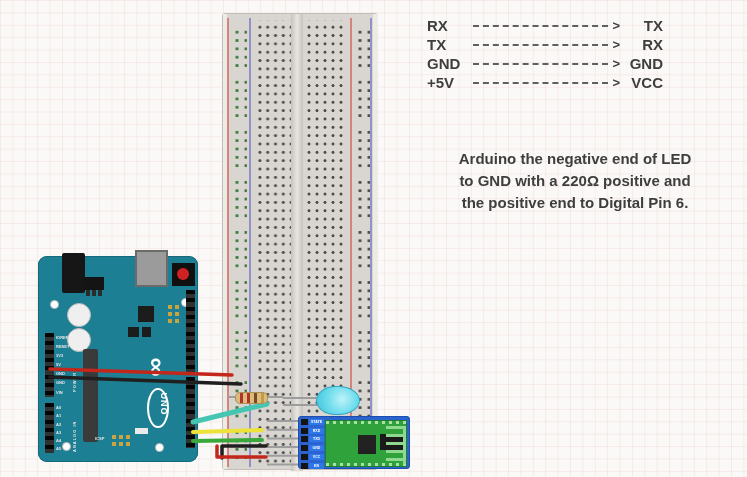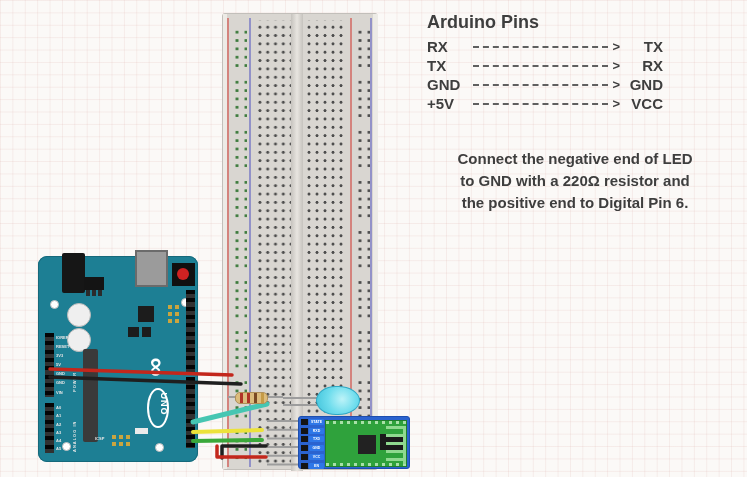--- a/index.html
+++ b/index.html
@@ -232,21 +232,20 @@
       <div class="hc-cast" style="top:0;"></div>
       <div class="hc-cast" style="bottom:0;"></div>
       <div class="hc-chip1"></div>
       <div class="hc-chip2"></div>
       <div class="hc-ant"></div>
     </div>
   </div>
 
   <div class="pin-table">
     <div class="pt-head">
-      <span>Arduino Pins</span>
     </div>
     <div class="conn-row">
       <span class="pin-l">RX</span>
       <span class="dash"></span>
       <span class="gt">&gt;</span>
       <span class="pin-r">TX</span>
     </div>
     <div class="conn-row">
       <span class="pin-l">TX</span>
       <span class="dash"></span>
@@ -261,18 +260,18 @@
     </div>
     <div class="conn-row">
       <span class="pin-l">+5V</span>
       <span class="dash"></span>
       <span class="gt">&gt;</span>
       <span class="pin-r">VCC</span>
     </div>
   </div>
 
   <div class="note">
-    <div>Connect the negative end of LED</div>
-    <div>to GND with a 220Ω resistor and</div>
+    <div>Arduino the negative end of LED</div>
+    <div>to GND with a 220Ω positive and</div>
     <div>the positive end to Digital Pin 6.</div>
   </div>
 
 </div>
 
 </body></html>

